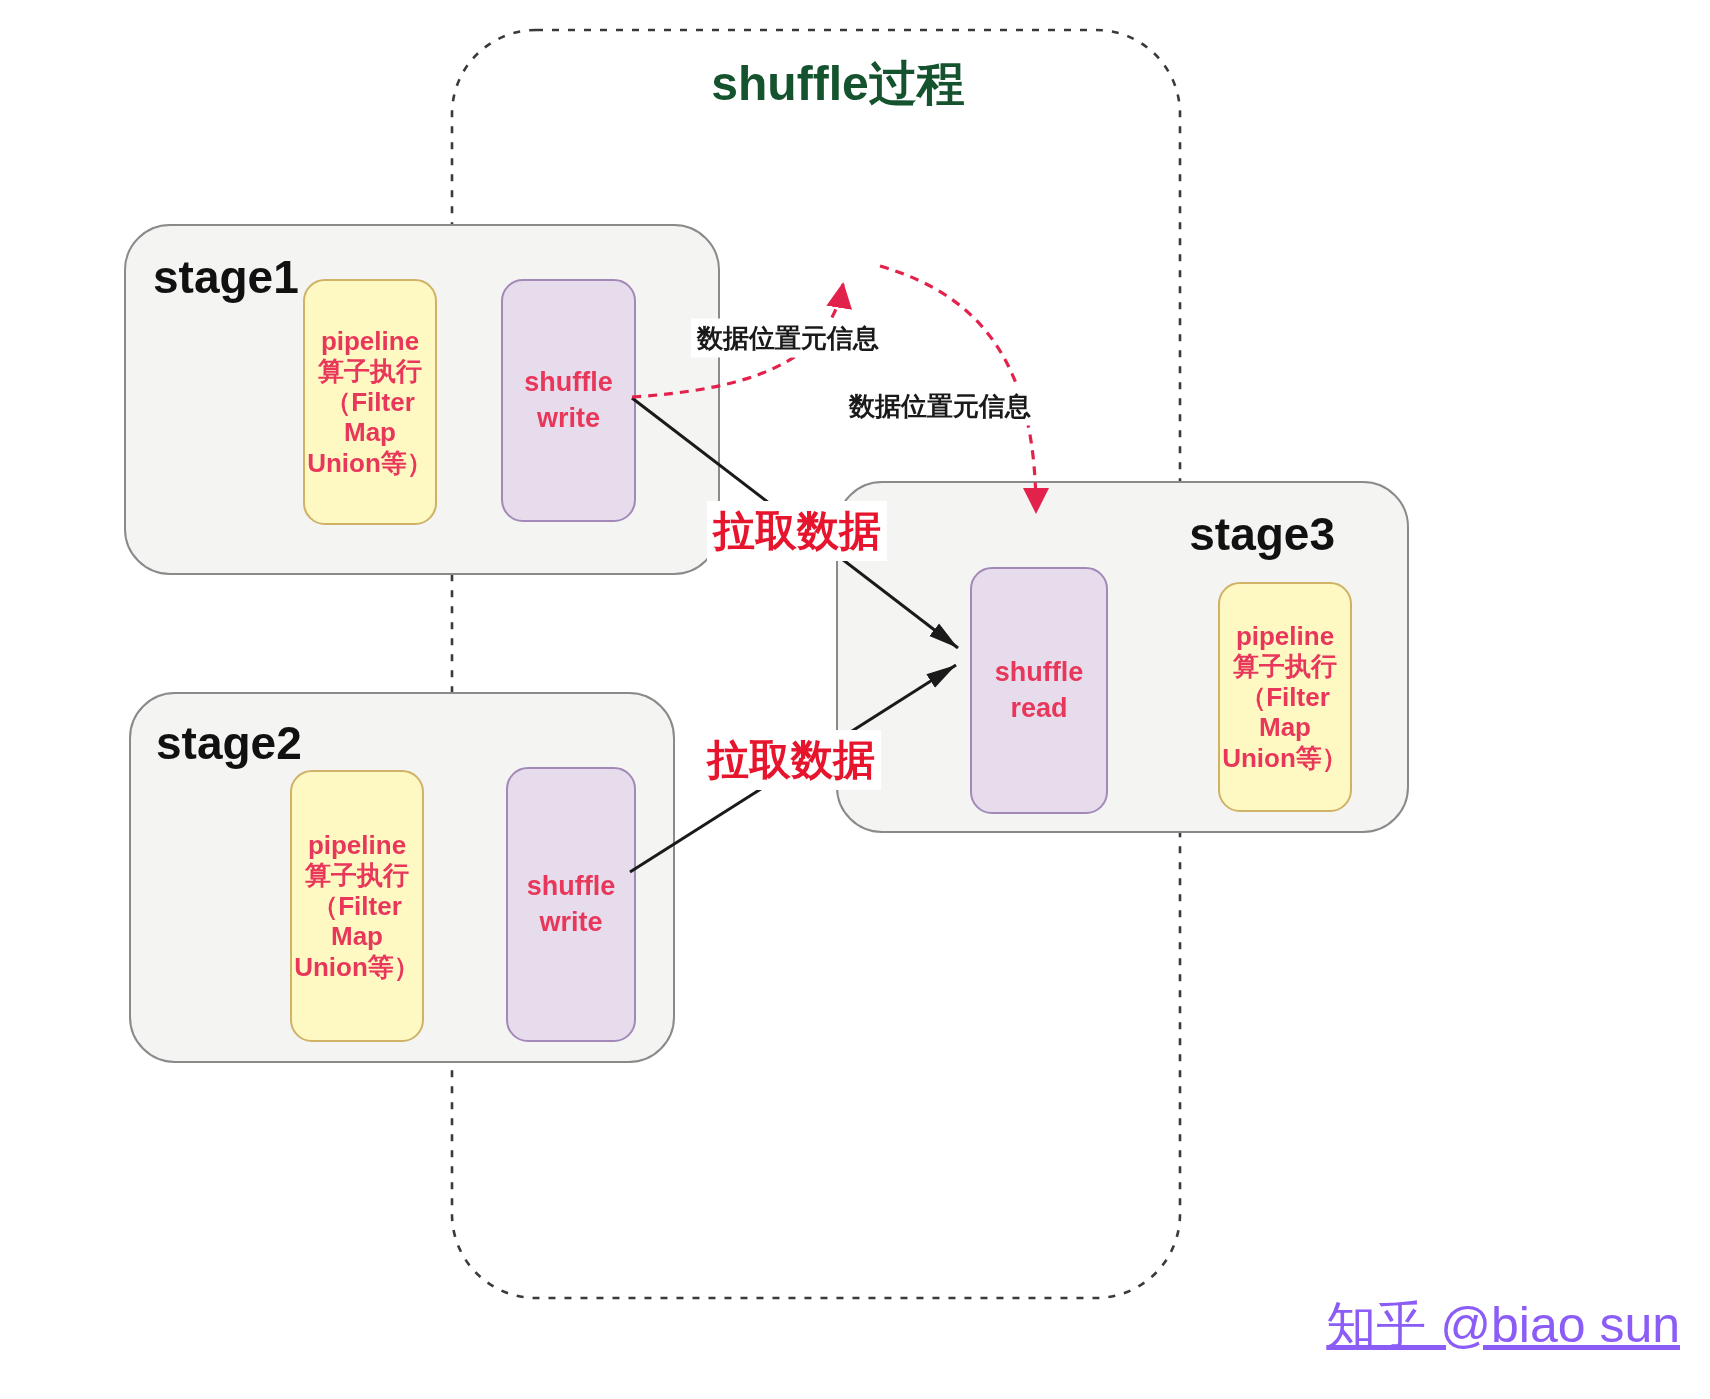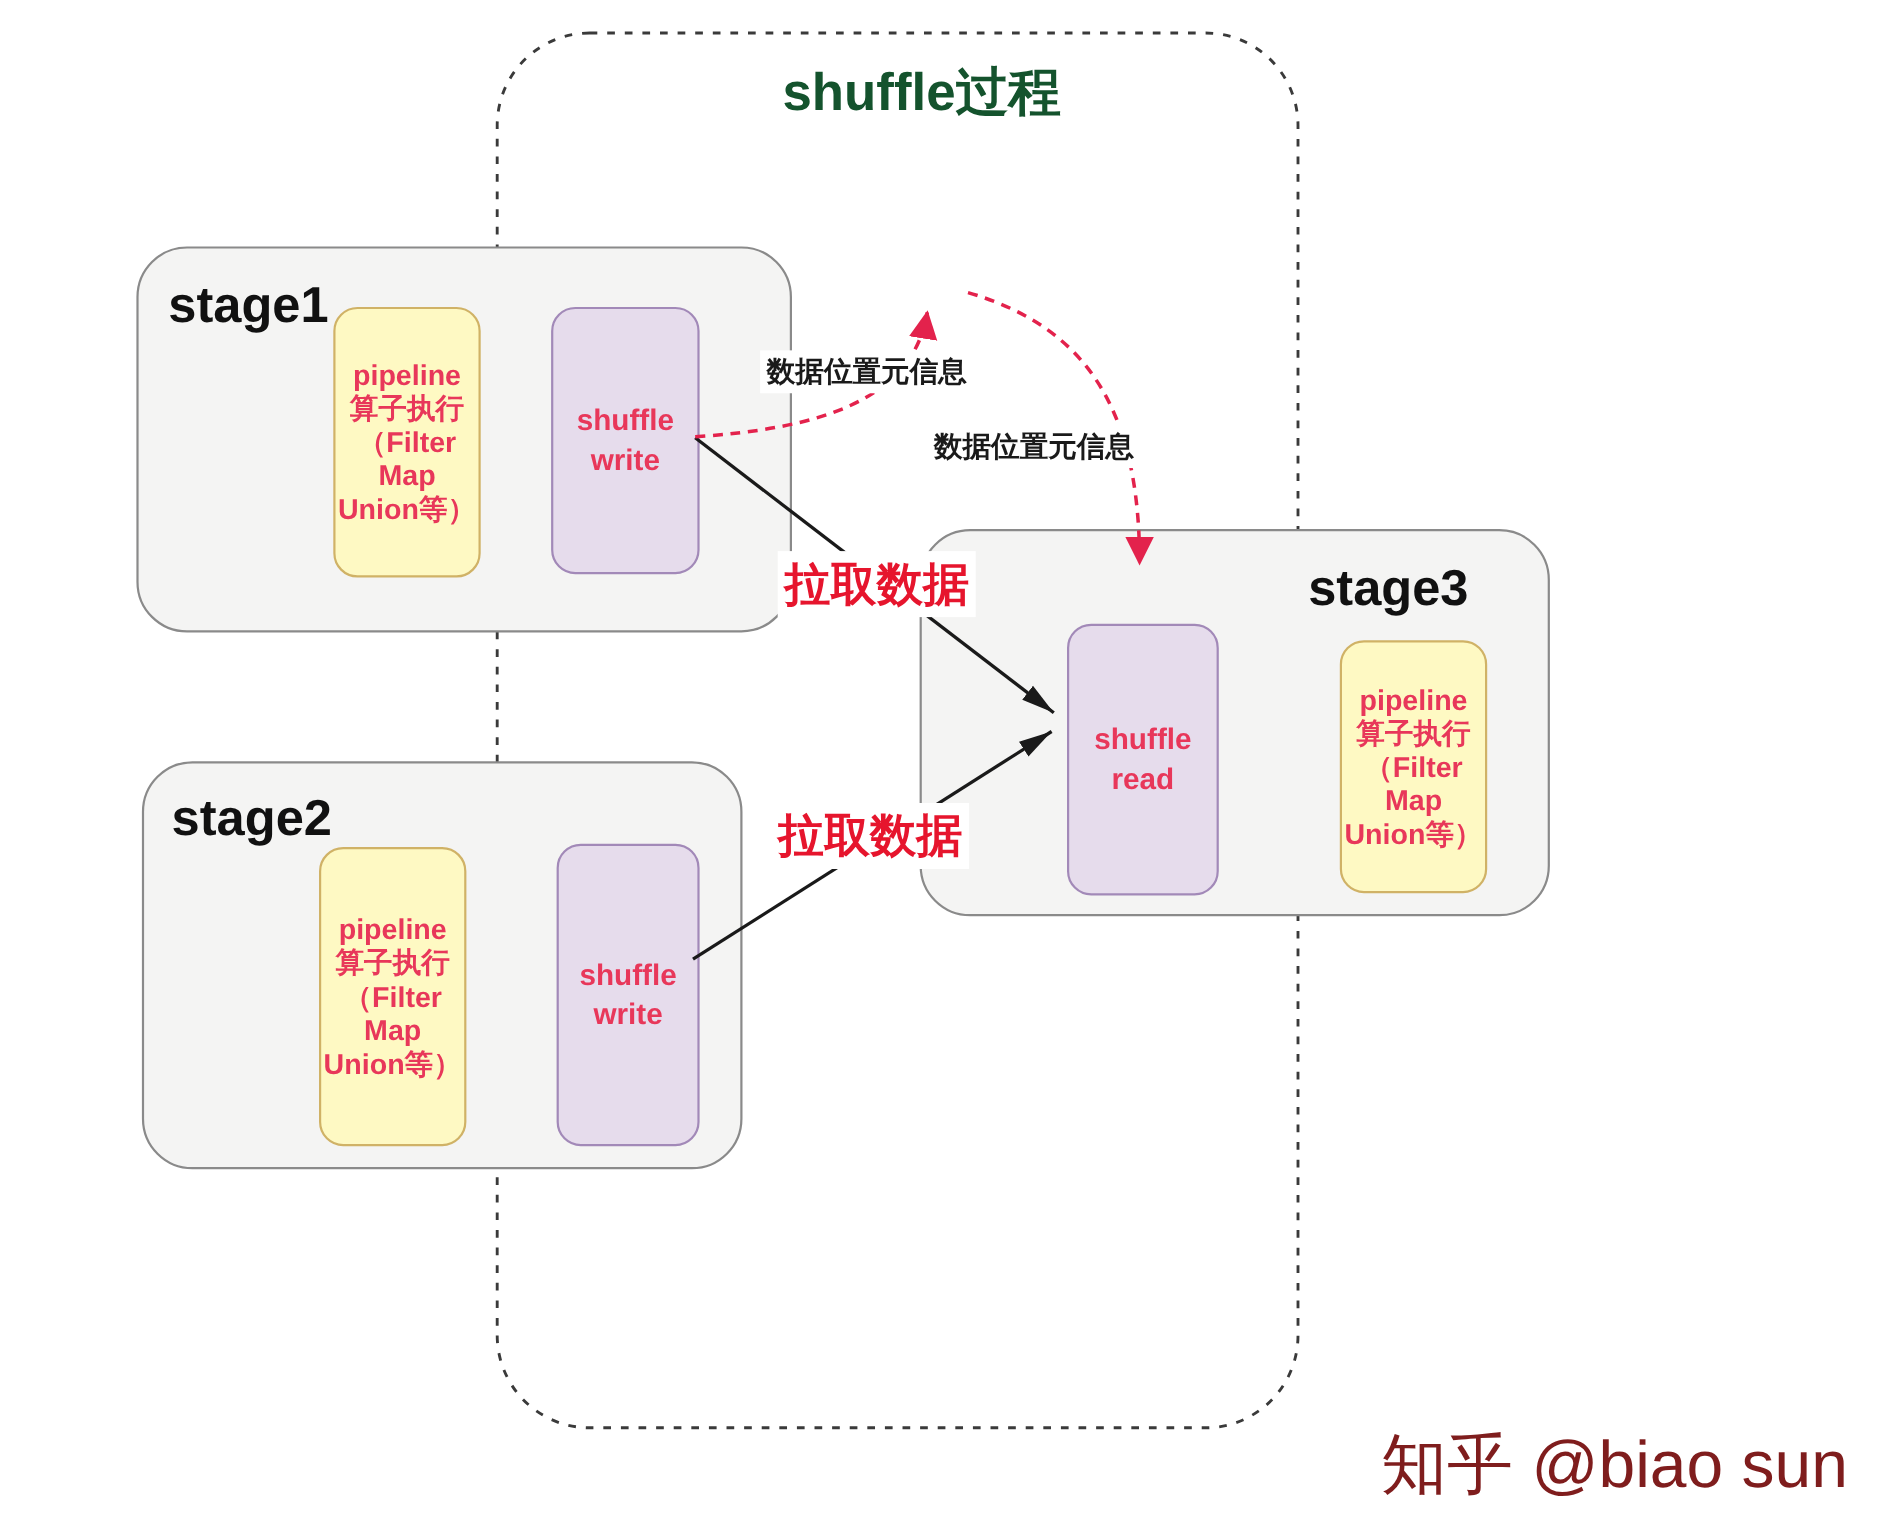--- a/index.html
+++ b/index.html
@@ -57,21 +57,21 @@
     font-size:34px; color:#161616; z-index:2; box-sizing:border-box;
   }
 
   
   #title{
     position:absolute; left:628px; top:52px; width:420px; text-align:center;
     font-size:48px; font-weight:bold; color:#14532d; z-index:2;
   }
   #watermark{
     position:absolute; left:1200px; top:1292px; width:480px; text-align:right;
-    font-size:60px; color:#7f1d1d; z-index:2;
+    font-size:50px; color:#8b5cf6; z-index:2;text-decoration:underline;
   }
 
   
   .anno{
     position:absolute; z-index:4; transform:translate(-50%,-50%);
     background:#ffffff; padding:2px 6px; white-space:nowrap;
   }
   .meta{font-size:26px; font-weight:bold; color:#1a1a1a;}
   .pull{font-size:42px; font-weight:bold; color:#e6152d;}
   #meta1{left:788px; top:338px;}

